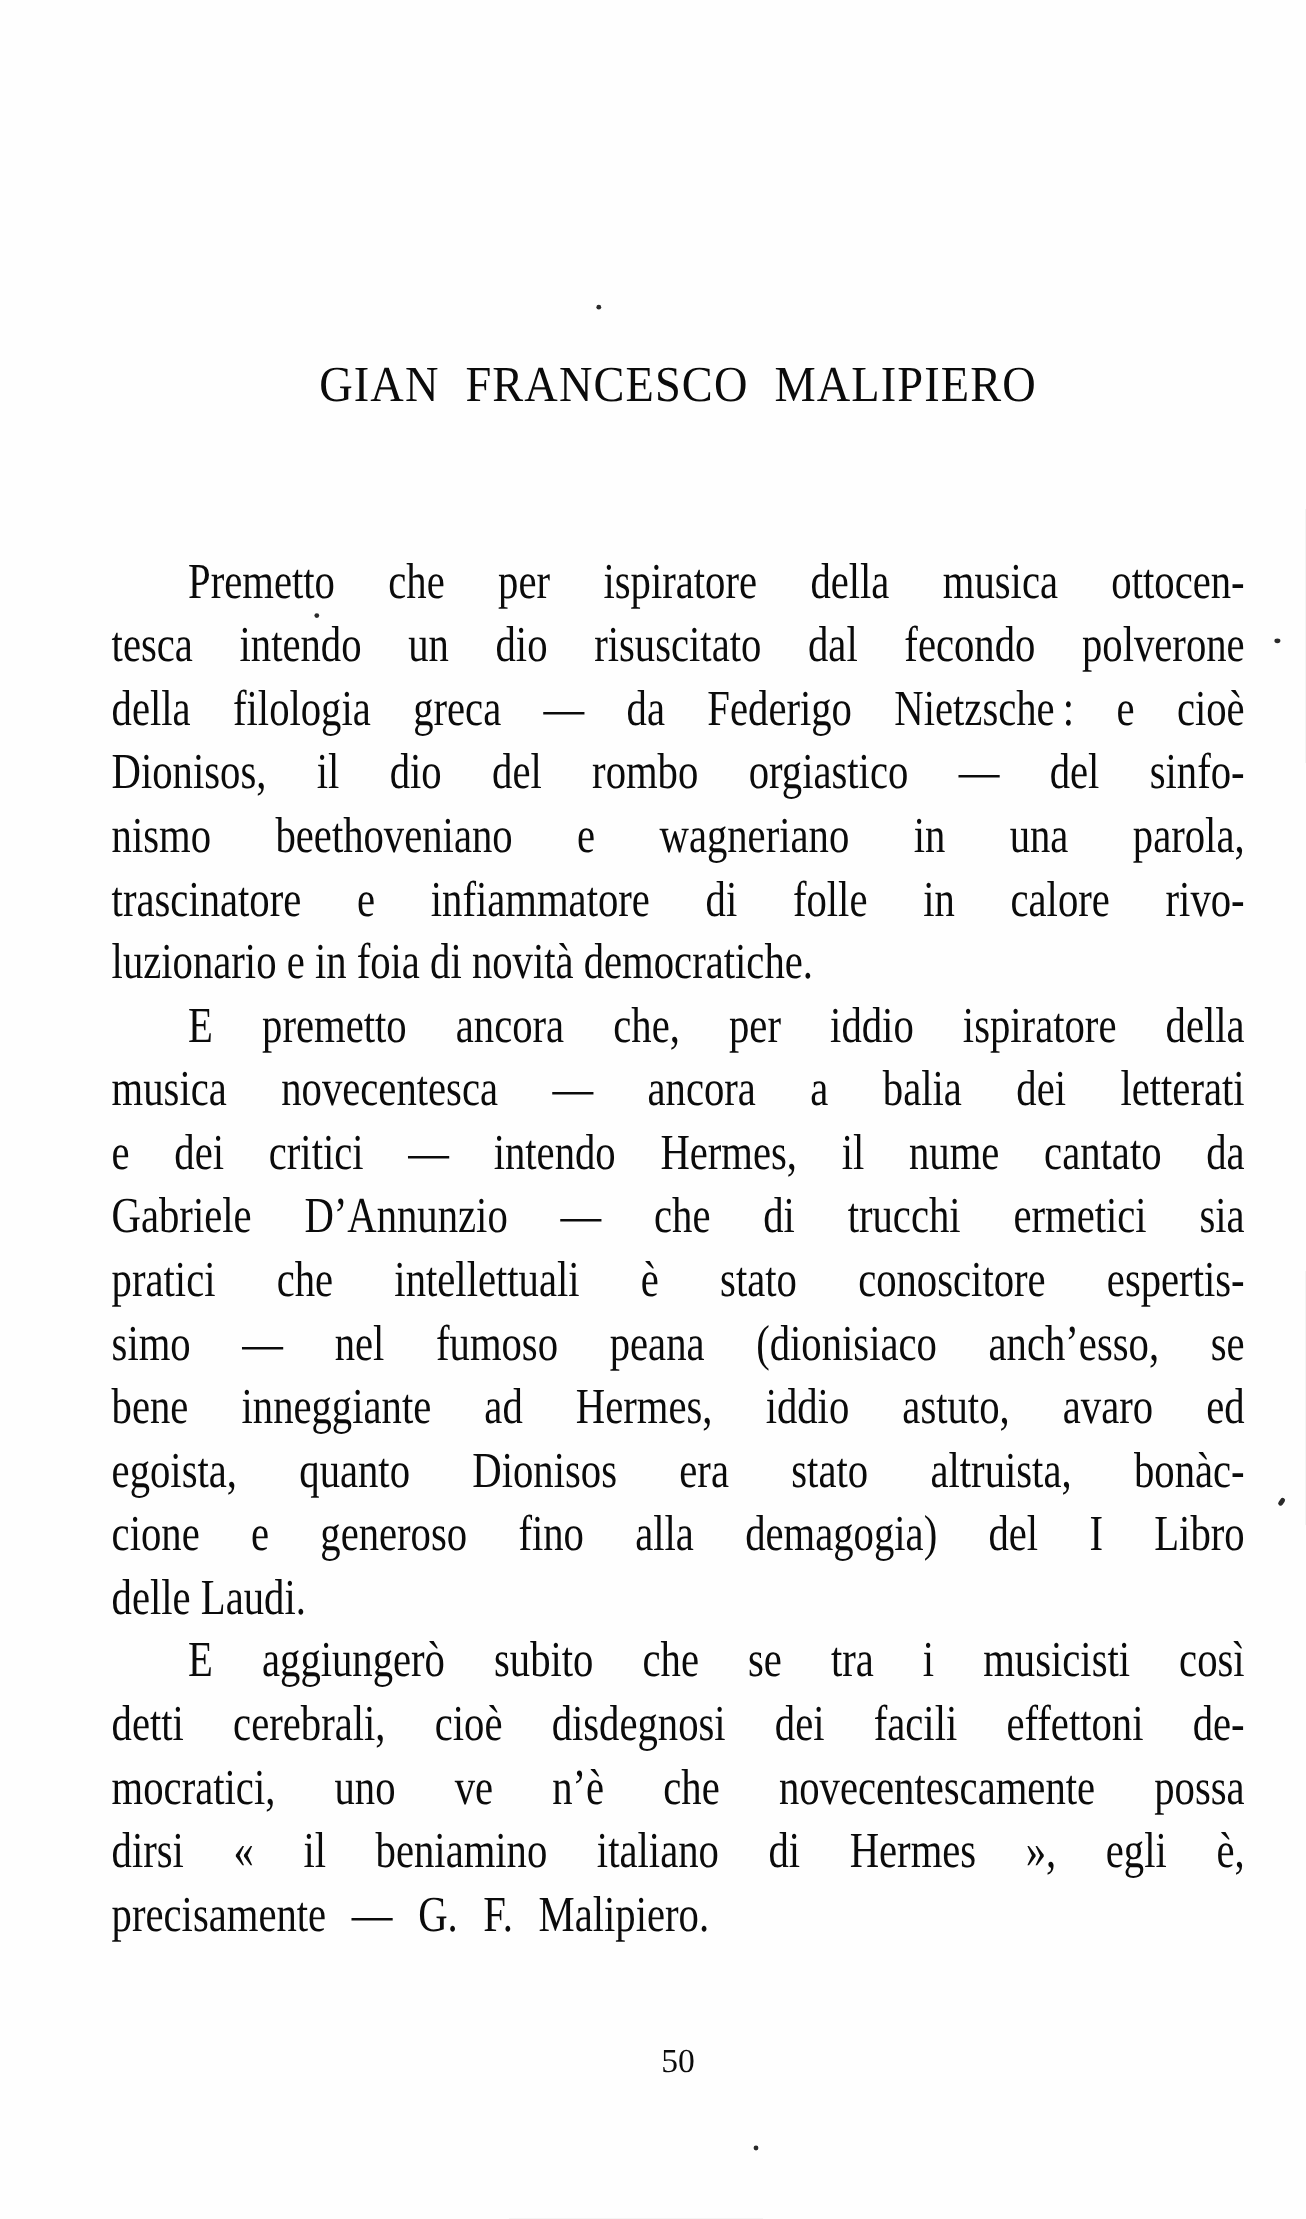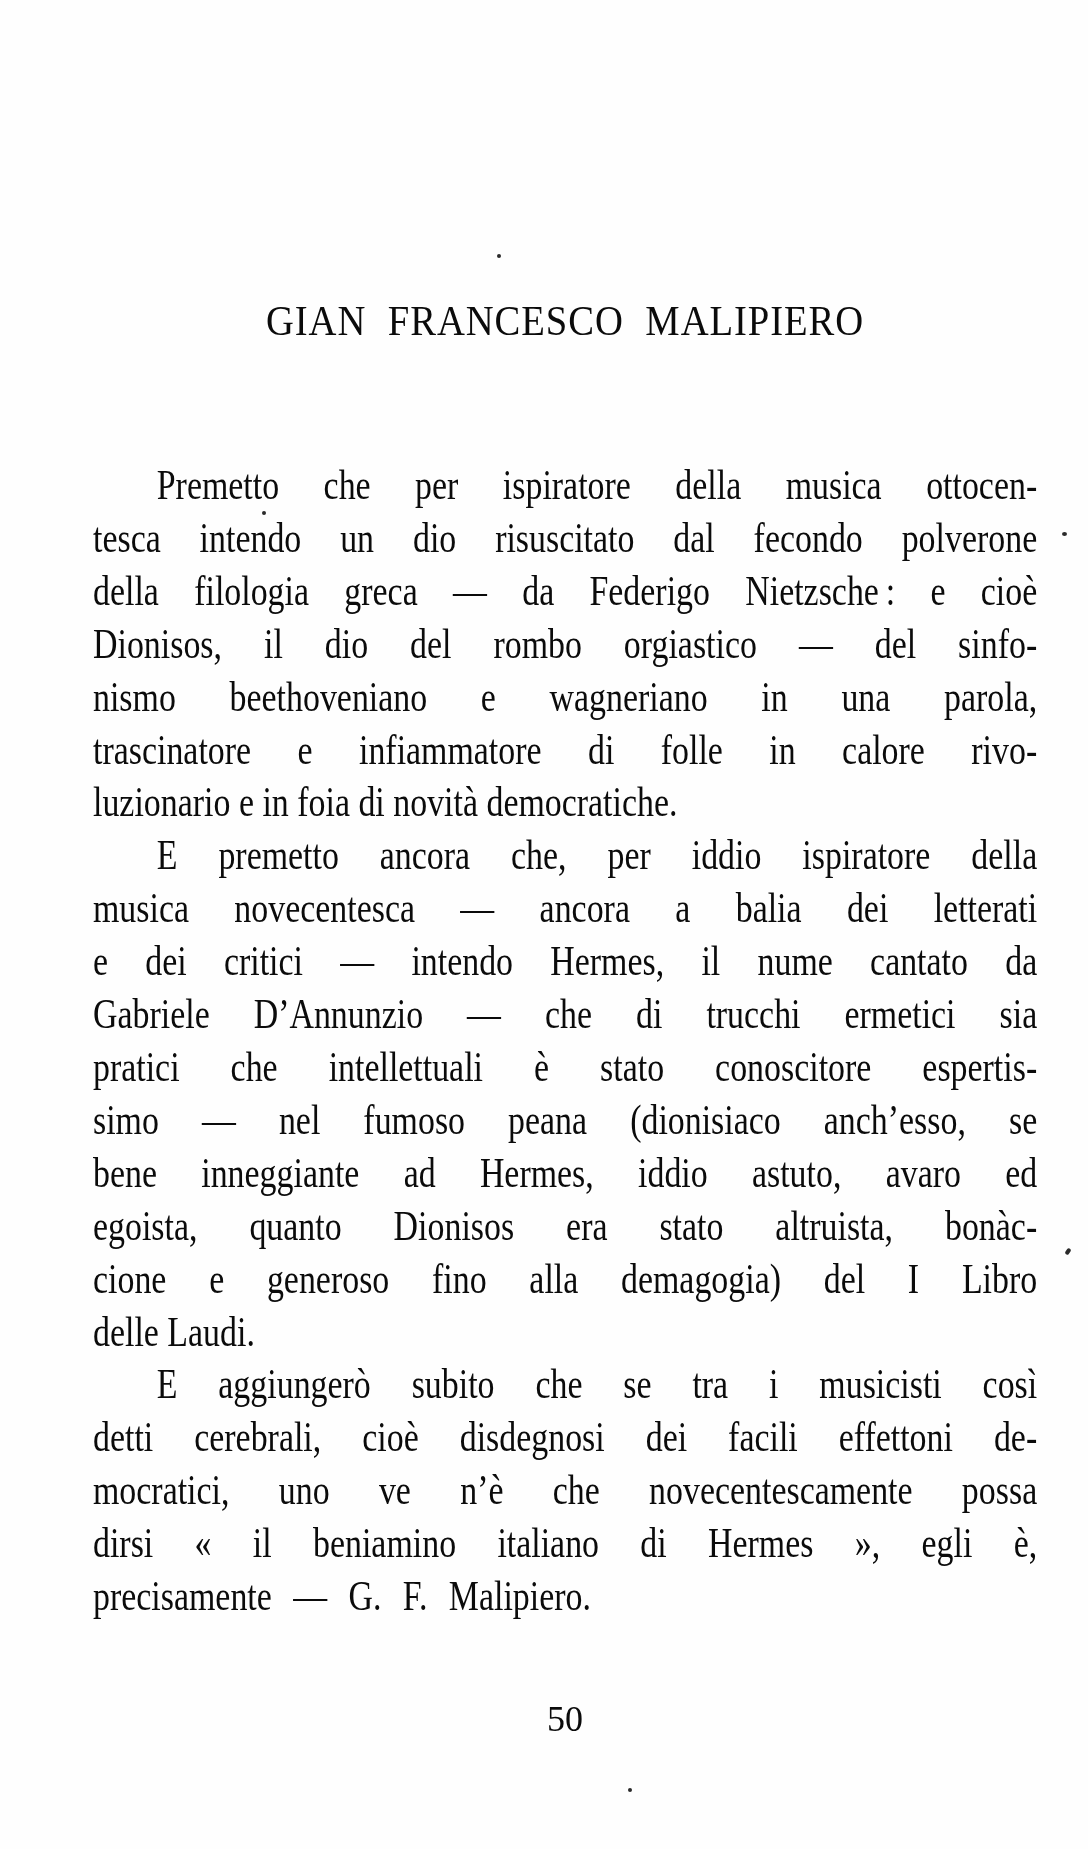--- a/index.html
+++ b/index.html
@@ -46,21 +46,21 @@
   }
   .ln.first { text-indent: 79px; }
   .ln.plast { text-align-last: left; }
   .ln.wide  { word-spacing: 16px; }
   .page-number {
     position: absolute;
     left: 93px;
     top: 1696px;
     width: 944px;
     text-align: center;
-    font-size: 36px;
+    font-size: 28px;
     line-height: 46px;
   }
   .speck {
     position: absolute;
     background: #2a2a2a;
     border-radius: 50%;
   }
 </style>
 </head>
 <body>

